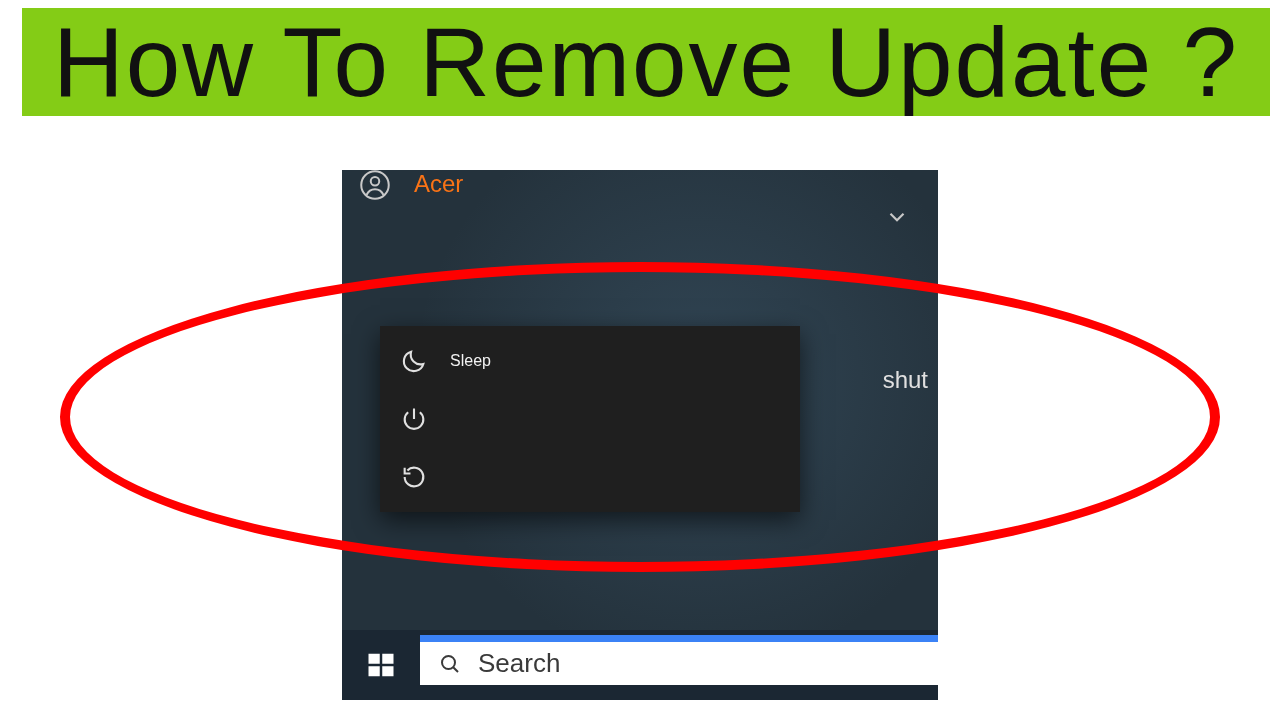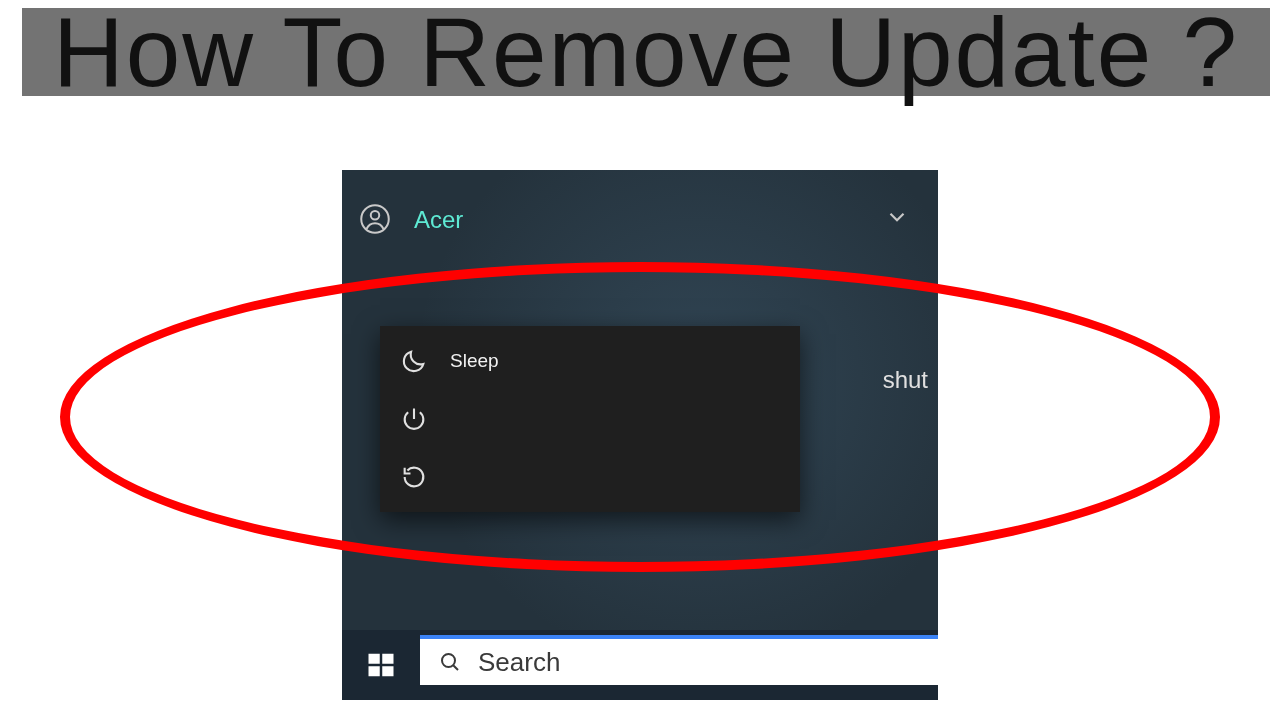--- a/index.html
+++ b/index.html
@@ -11,22 +11,22 @@
     overflow: hidden;
     position: relative;
   }
 
   
   .banner {
     position: absolute;
     top: 8px;
     left: 22px;
     right: 10px;
-    height: 88px;
-    background: #737373;
+    height: 108px;
+    background: #84cc16;
     display: flex;
     align-items: center;
     justify-content: center;
   }
   .banner-text {
     font-family: Impact, "Arial Black", sans-serif;
     font-size: 98px;
     letter-spacing: 2px;
     color: #111;
     font-weight: 400;
@@ -55,24 +55,24 @@
   
   .rail {
     position: absolute;
     left: 0;
     top: 0;
     width: 390px;
   }
 
   .rail-item {
     display: flex;
-    align-items: flex-end;
+    align-items: flex-start;
     height: 64px;
     padding-left: 18px;
-    color: #5eead4;
+    color: #f97316;
     font-size: 24px;
     cursor: pointer;
   }
   .rail-item .ic { width: 30px; height: 30px; display:inline-flex; align-items:center; justify-content:center; margin-right: 24px; color:#c9c9c9; }
   .rail-item .ic svg { width: 100%; height: 100%; }
 
   .rail-gap { height: 30px; }
 
   
   .flyout {
@@ -83,21 +83,21 @@
     background: #1f1f1f;
     padding: 6px 0;
     box-shadow: 0 8px 24px rgba(0,0,0,.6);
   }
   .fly-item {
     display: flex;
     align-items: center;
     height: 58px;
     padding-left: 20px;
     color: #f2f2f2;
-    font-size: 19px;
+    font-size: 16px;
     cursor: pointer;
   }
   .fly-item .ic { width: 28px; height: 28px; display:inline-flex; align-items:center; justify-content:center; margin-right: 22px; color:#e0e0e0; }
   .fly-item .ic svg{width:100%;height:100%;}
 
   
   .bg-chevron{
     position:absolute;
     right:28px;
     top:34px;
@@ -139,21 +139,21 @@
     align-items:center;
     justify-content:center;
     background:#1b2733;
     cursor:pointer;
   }
   .start-btn svg{width:30px;height:30px;color:#ffffff;}
   .search-box{
     flex:1;
     margin:5px 0 15px 0;
     background:#ffffff;
-    border-top:4px solid #3b82f6;
+    border-top:7px solid #3b82f6;
     display:flex;
     align-items:center;
     padding-left:18px;
     cursor:text;
   }
   .search-box .ic{width:24px;height:24px;color:#3a3a3a;margin-right:16px;display:inline-flex;}
   .search-box .ic svg{width:100%;height:100%;}
   .search-box .ph{font-size:26px;color:#3a3a3a;}
 
   

